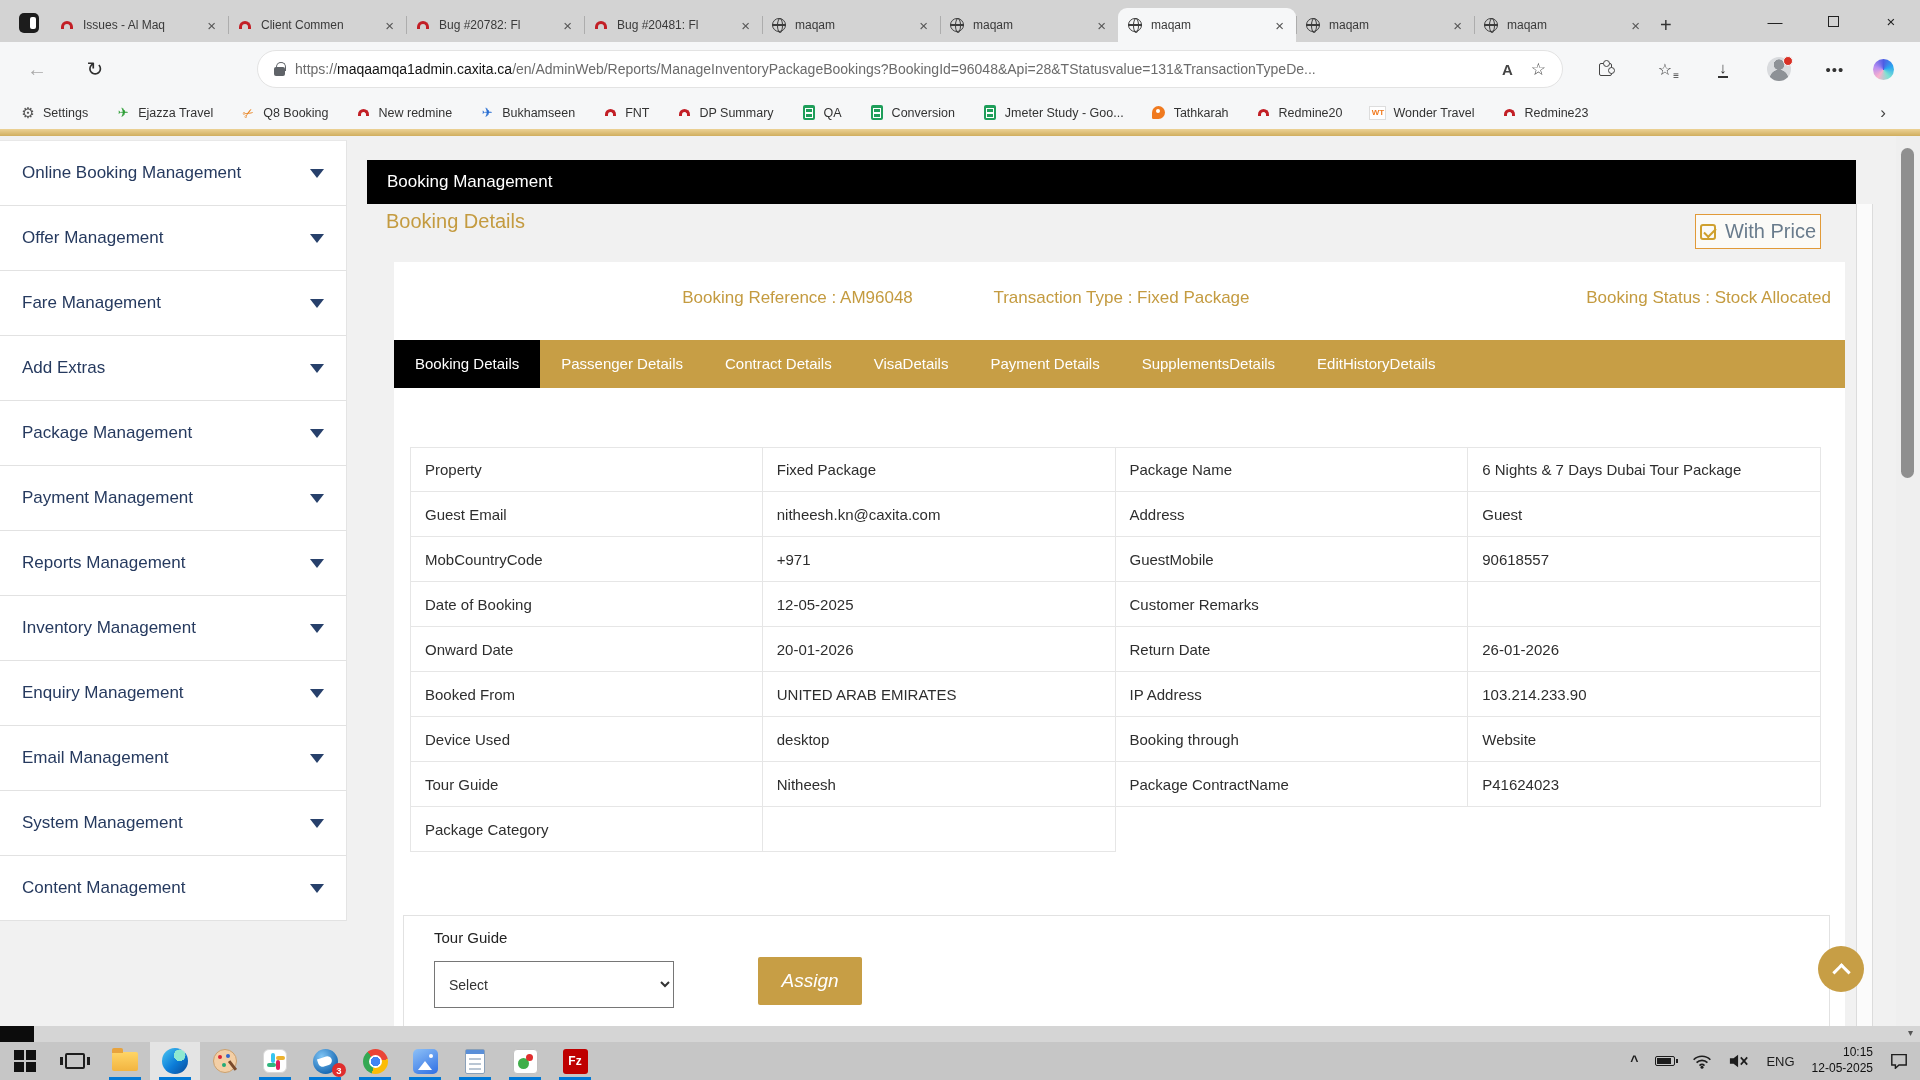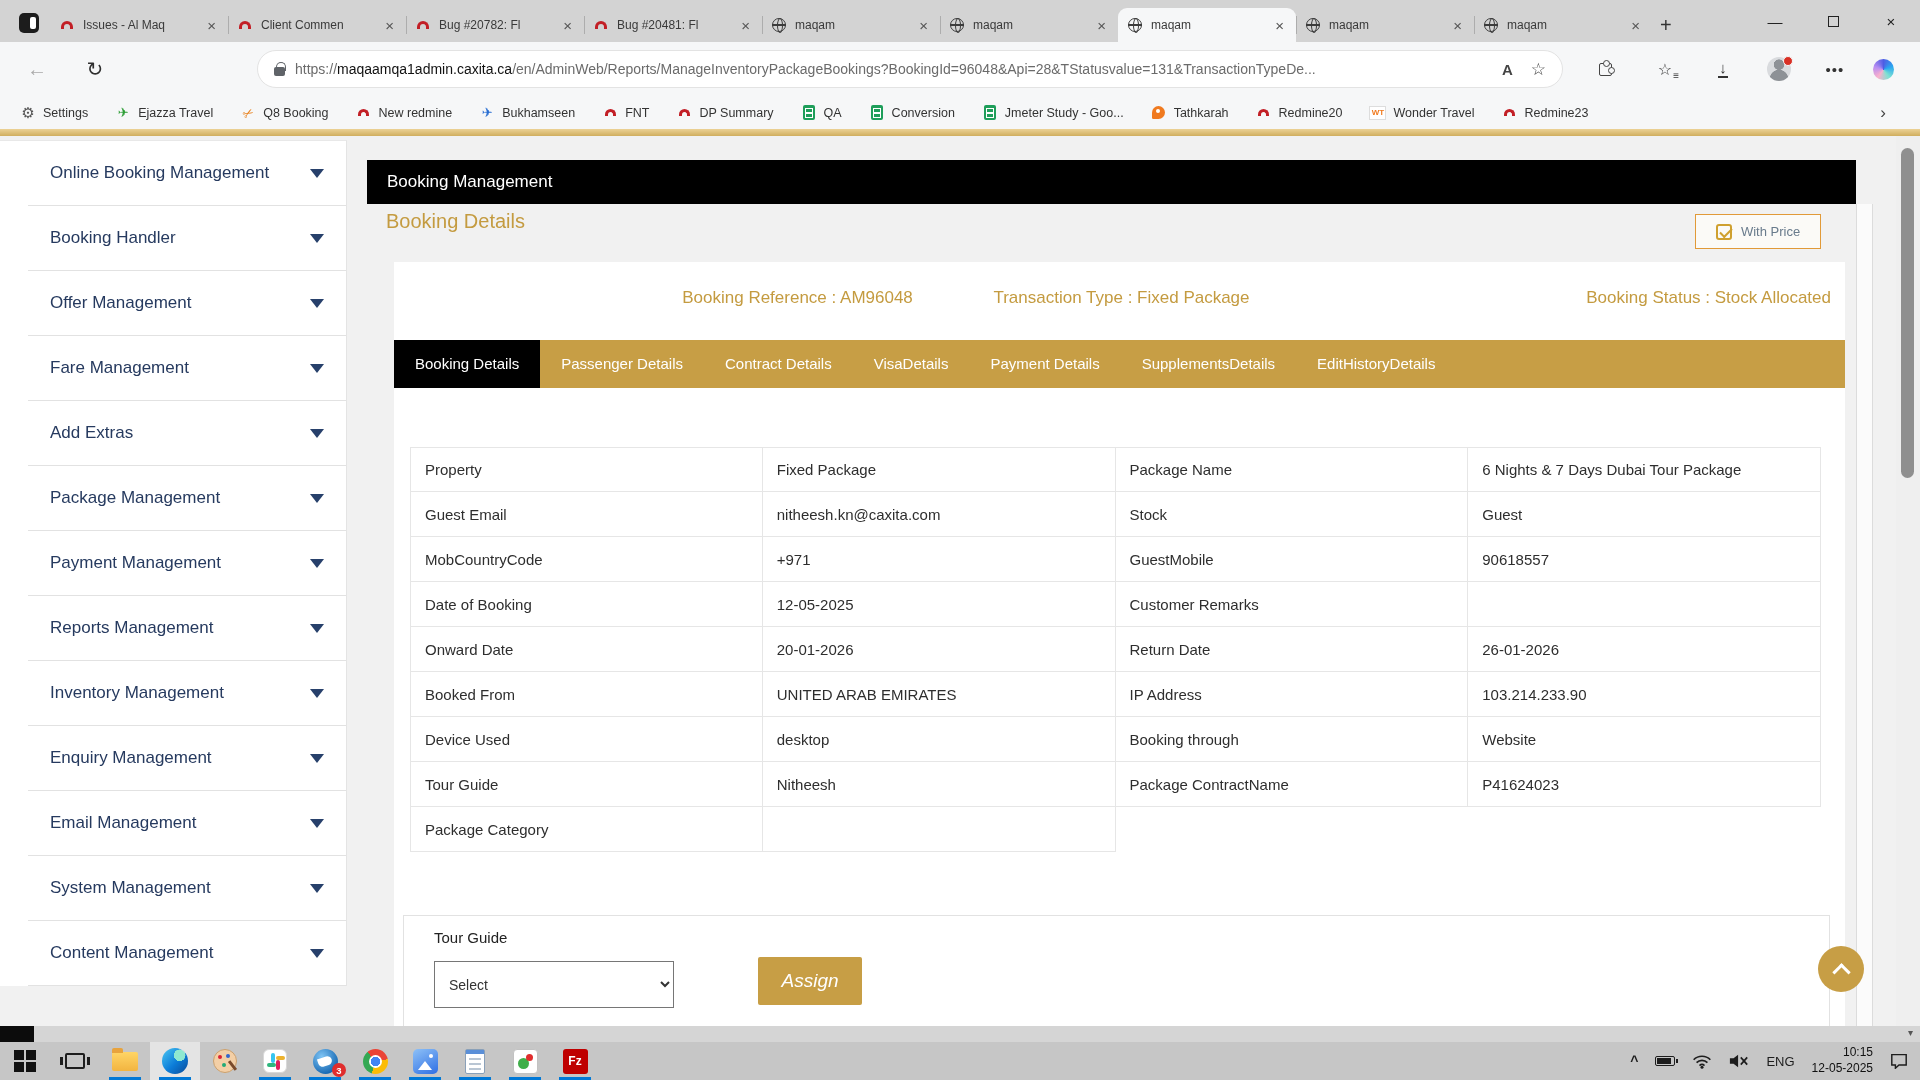--- a/index.html
+++ b/index.html
@@ -64,28 +64,28 @@
   .bmi-sheets i::after{content:"";position:absolute;inset:3px 2px 2px 2px;border:1px solid #fff;background:linear-gradient(rgba(0,0,0,0) 42%,#fff 42% 58%,rgba(0,0,0,0) 58%),linear-gradient(90deg,rgba(0,0,0,0) 42%,#fff 42% 58%,rgba(0,0,0,0) 58%);}
   .bmi-tathkarah i{display:block;position:relative;width:13px;height:13px;background:#f07a1f;border-radius:50% 50% 50% 10%;}
   .bmi-tathkarah i::after{content:"";position:absolute;left:4px;top:3px;width:4px;height:4px;background:#fff;border-radius:50%;}
   .bmi-wt{width:17px;height:14px;background:#fff;border:1px solid #ddd;color:#f07a1f;font-size:8px;font-weight:700;display:inline-flex;align-items:center;justify-content:center;}
   .bm-chevron{position:absolute;right:34px;font-size:17px;color:#444;}
 
   .goldline{position:absolute;left:0;top:129px;width:1920px;height:7px;background:linear-gradient(#ecd296,#d0ae5e);}
 
   
   .page{position:absolute;left:0;top:136px;width:1920px;height:890px;background:#f1f1f1;}
-  .sidebar{position:absolute;left:0;top:4px;width:347px;background:#fff;border-right:1px solid #e4e4e4;border-top:1px solid #e8e8e8;padding-left:28px;}
+  .sidebar{position:absolute;left:0;top:4px;width:347px;background:#fff;border-right:1px solid #e4e4e4;border-top:1px solid #e8e8e8;}
   .side-item{height:65px;display:flex;align-items:center;padding:0 22px;border-bottom:1px solid #e2e2e2;background:#fff;cursor:pointer;}
   .side-label{font-size:17px;color:#263a5f;}
   .side-tri{margin-left:auto;width:0;height:0;border-left:7px solid rgba(0,0,0,0);border-right:7px solid rgba(0,0,0,0);border-top:9px solid #27406b;}
 
   .blackbar{position:absolute;left:367px;top:24px;width:1489px;height:44px;background:#000;color:#fff;display:flex;align-items:center;padding-left:20px;font-size:17px;}
   .pgtitle{position:absolute;left:386px;top:74px;font-size:20px;color:#c49b40;}
-  .withprice{position:absolute;left:1695px;top:78px;width:126px;height:35px;border:1px solid #e19a38;background:#fbfaf7;display:flex;align-items:center;justify-content:center;gap:9px;color:#697b8c;font-size:13px;cursor:pointer;}
+  .withprice{position:absolute;left:1695px;top:78px;width:126px;height:35px;border:1px solid #e19a38;background:#fbfaf7;display:flex;align-items:center;justify-content:center;gap:9px;color:#697b8c;font-size:20px;cursor:pointer;}
   .wp-check{position:relative;width:16px;height:16px;border:2px solid #cfa02f;border-radius:3px;}
   .wp-check::after{content:"";position:absolute;left:2px;top:2px;width:10px;height:5px;border-left:2.5px solid #cfa02f;border-bottom:2.5px solid #cfa02f;transform:rotate(-45deg);}
 
   .card{position:absolute;left:394px;top:126px;width:1451px;height:768px;background:#fff;}
   .refrow{position:absolute;left:18px;right:14px;top:26px;display:flex;align-items:center;}
   .refrow span{font-size:17px;color:#c49b40;}
   .ref-l{flex:1.2;text-align:right;}
   .ref-c{flex:1;text-align:center;}
   .ref-r{flex:1.2;text-align:right;}
   .mtabs{position:absolute;left:0;top:78px;width:100%;height:48px;background:#c79e45;display:flex;}
@@ -356,24 +356,20 @@
 
   <div class="goldline"></div>
 
   <div class="page">
     <div class="sidebar" id="sidebar">
         <div class="side-item">
           <span class="side-label">Online Booking Management</span>
           <span class="side-tri"></span>
         </div>
         <div class="side-item">
-          <span class="side-label">Booking Handler</span>
-          <span class="side-tri"></span>
-        </div>
-        <div class="side-item">
           <span class="side-label">Offer Management</span>
           <span class="side-tri"></span>
         </div>
         <div class="side-item">
           <span class="side-label">Fare Management</span>
           <span class="side-tri"></span>
         </div>
         <div class="side-item">
           <span class="side-label">Add Extras</span>
           <span class="side-tri"></span>
@@ -439,21 +435,21 @@
       <div class="btable" id="btable">
           <div class="trow">
             <div class="tcell">Property</div>
             <div class="tcell">Fixed Package</div>
             <div class="tcell">Package Name</div>
             <div class="tcell">6 Nights &amp; 7 Days Dubai Tour Package</div>
           </div>
           <div class="trow">
             <div class="tcell">Guest Email</div>
             <div class="tcell">nitheesh.kn@caxita.com</div>
-            <div class="tcell">Stock</div>
+            <div class="tcell">Address</div>
             <div class="tcell">Guest</div>
           </div>
           <div class="trow">
             <div class="tcell">MobCountryCode</div>
             <div class="tcell">+971</div>
             <div class="tcell">GuestMobile</div>
             <div class="tcell">90618557</div>
           </div>
           <div class="trow">
             <div class="tcell">Date of Booking</div>

